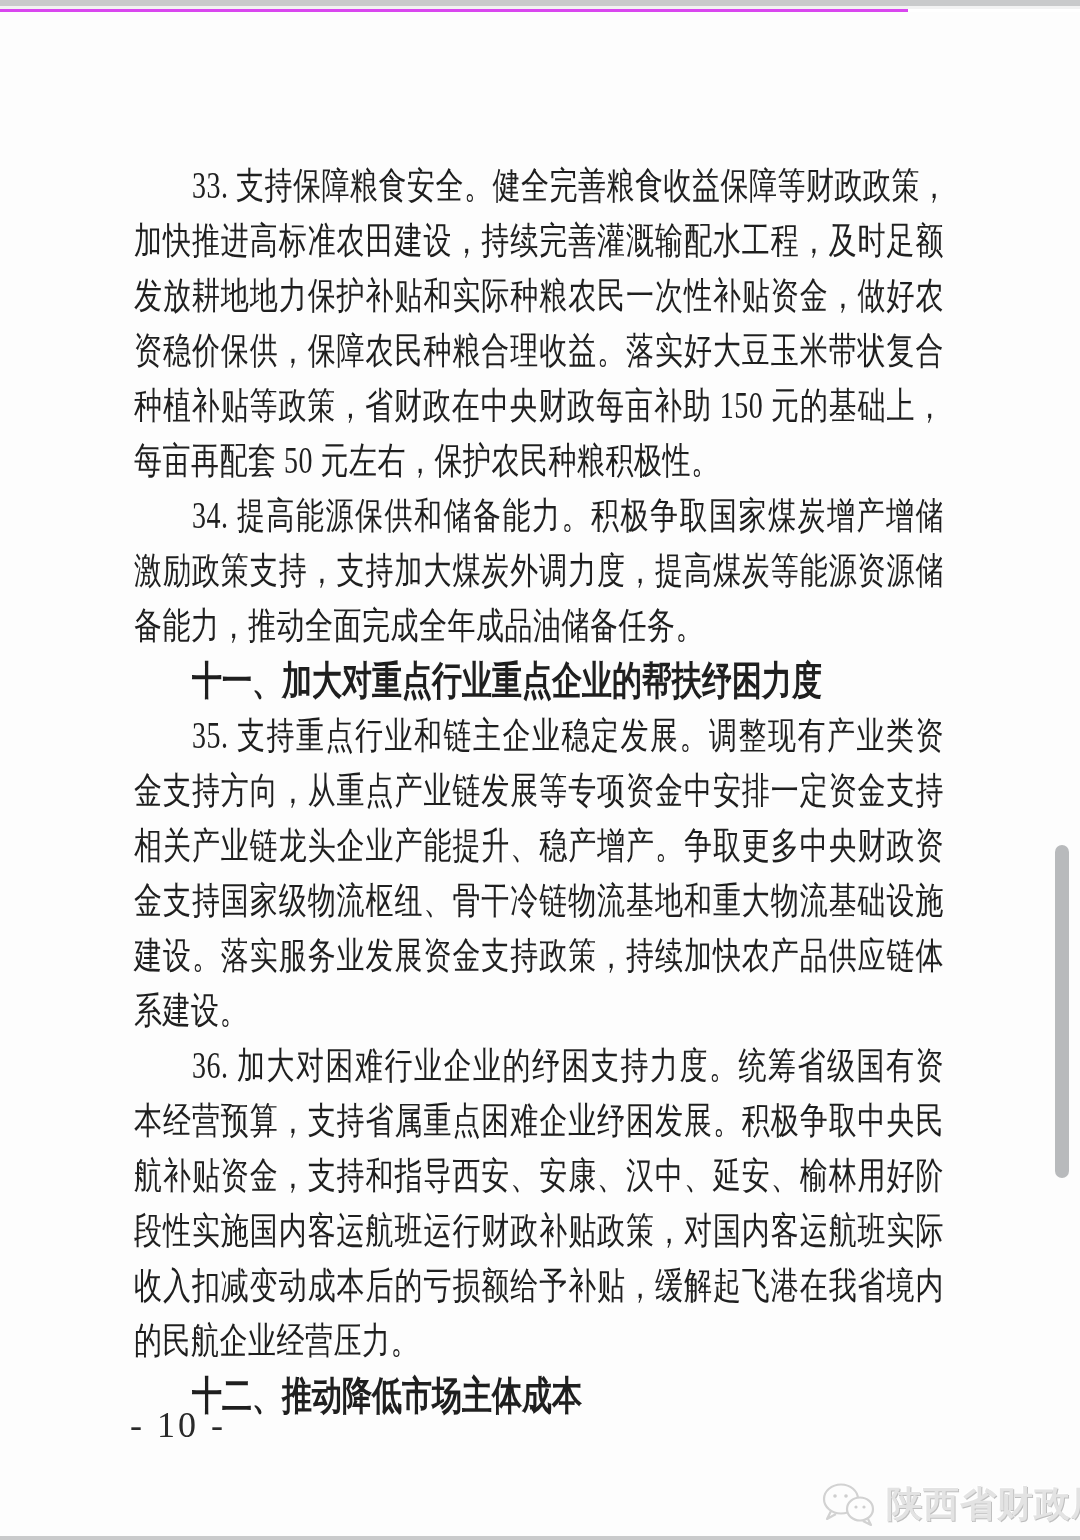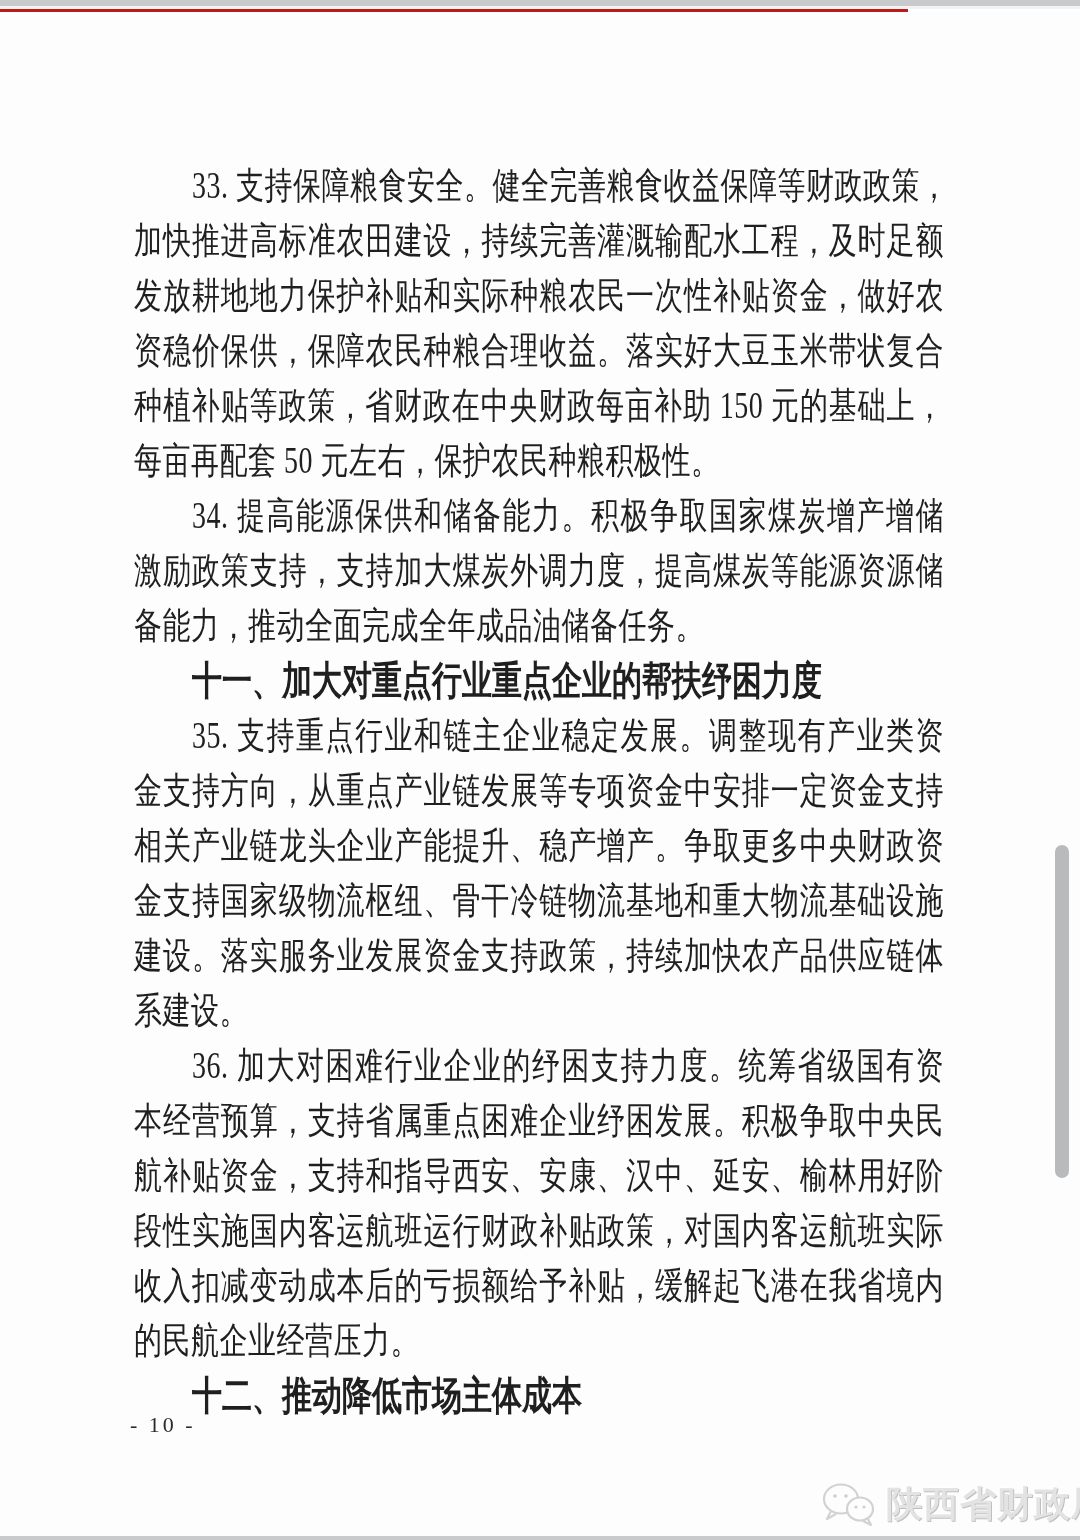--- a/index.html
+++ b/index.html
@@ -5,21 +5,21 @@
   * { margin: 0; padding: 0; box-sizing: border-box; }
   html, body {
     width: 1080px; height: 1540px;
     background: #ffffff;
     overflow: hidden;
     font-family: "Liberation Serif", "DejaVu Serif", serif;
   }
   .viewer {
     position: relative;
     width: 908px; height: 1540px;
-    background: #b91c1c;
+    background: #d946ef;
   }
   .chrome-strip-top {
     position: absolute; left: 0; top: 0;
     width: 1080px; height: 9px;
     background: #c9cacb;
     border-bottom: 3px solid #f2f2f2;
   }
   .chrome-strip-bottom {
     position: absolute; left: 0; top: 1536px;
     width: 1080px; height: 4px;
@@ -53,21 +53,21 @@
   .line.heading {
     font-family: "Liberation Sans", "DejaVu Sans", sans-serif;
     font-weight: 700;
     font-size: 30px;
     letter-spacing: 0px;
     text-align-last: left;
   }
   .page-number {
     position: absolute;
     left: 130px; top: 1398px;
-    font-size: 22px;
+    font-size: 36px;
     line-height: 30px;
     color: #2a2a2a;
     letter-spacing: 3px;
     font-family: "Liberation Serif", "DejaVu Serif", serif;
   }
   .scrollbar-thumb {
     position: absolute;
     left: 1055px; top: 845px;
     width: 14px; height: 333px;
     border-radius: 7px;

